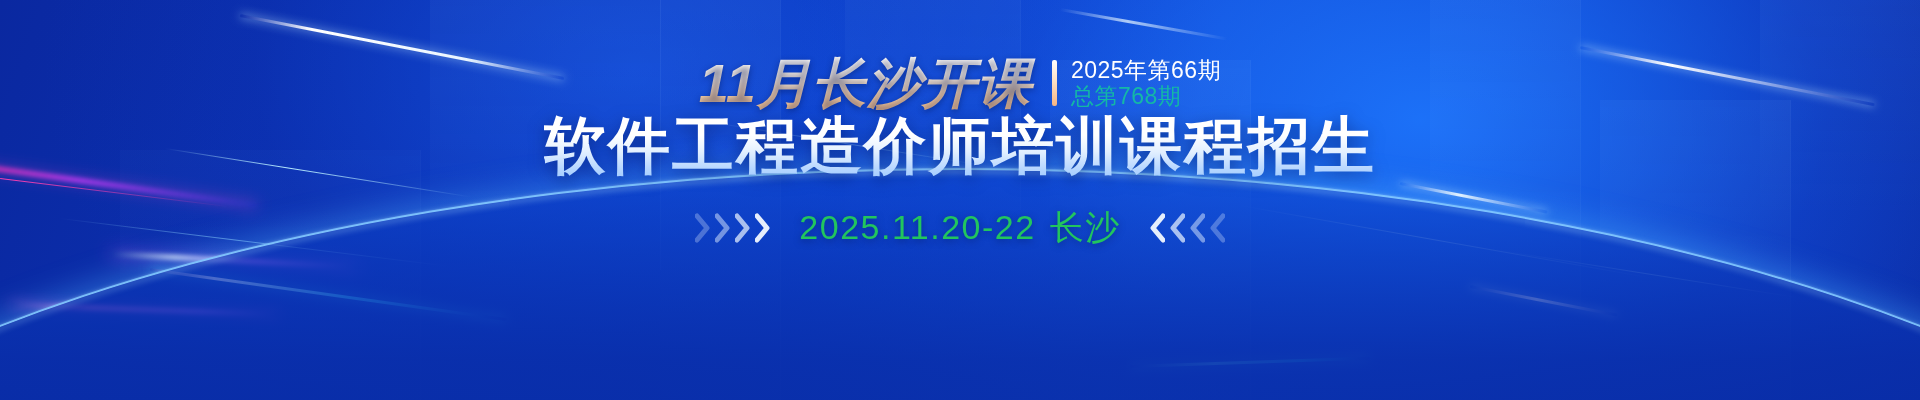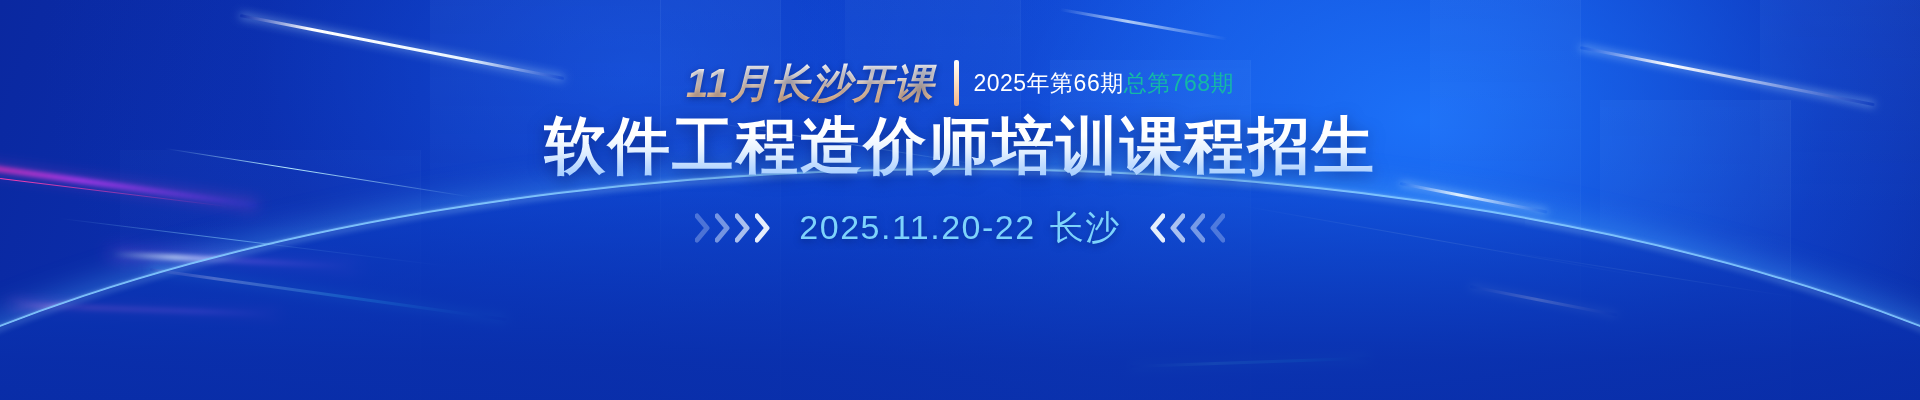--- a/index.html
+++ b/index.html
@@ -85,21 +85,21 @@
   }
 
   
   .eyebrow {
     display: flex;
     align-items: center;
     margin-top: 56px;
     height: 54px;
   }
   .kicker {
-    font-size: 40px;
+    font-size: 54px;
     font-weight: 700;
     font-style: italic;
     letter-spacing: 1px;
     line-height: 1;
     background: linear-gradient(180deg, #ffffff 0%, #fff4e6 38%, #ffd7ab 72%, #f7c08c 100%);
     -webkit-background-clip: text;
     background-clip: text;
     color: transparent;
     text-shadow: 0 2px 6px rgba(4,20,80,0.45);
     padding-right: 4px;
@@ -107,21 +107,21 @@
   }
   .divider-bar {
     width: 5px;
     height: 46px;
     margin: 0 14px 0 16px;
     border-radius: 2px;
     background: linear-gradient(180deg, #ffffff 0%, #ffe3c6 45%, #f6b483 100%);
   }
   .issue-block {
     display: flex;
-    flex-direction: row;
+    flex-direction: column;
     justify-content: center;
     line-height: 1.14;
     white-space: nowrap;
   }
   .issue-line1 {
     font-size: 23px;
     font-weight: 500;
     color: #ffffff;
     letter-spacing: 0.5px;
   }
@@ -157,21 +157,21 @@
   .chev-group { display: flex; align-items: center; }
   .chev {
     width: 16px;
     height: 30px;
     margin: 0 2px;
   }
   .chev svg { display: block; width: 100%; height: 100%; }
   .date-text {
     font-size: 34px;
     font-weight: 400;
-    color: #7dd3fc;
+    color: #22c55e;
     letter-spacing: 1.5px;
     margin: 0 26px;
     white-space: nowrap;
     text-shadow: 0 2px 7px rgba(5,25,95,0.55);
   }
   .date-city { margin-left: 14px; }
 </style>
 </head>
 <body>
 

